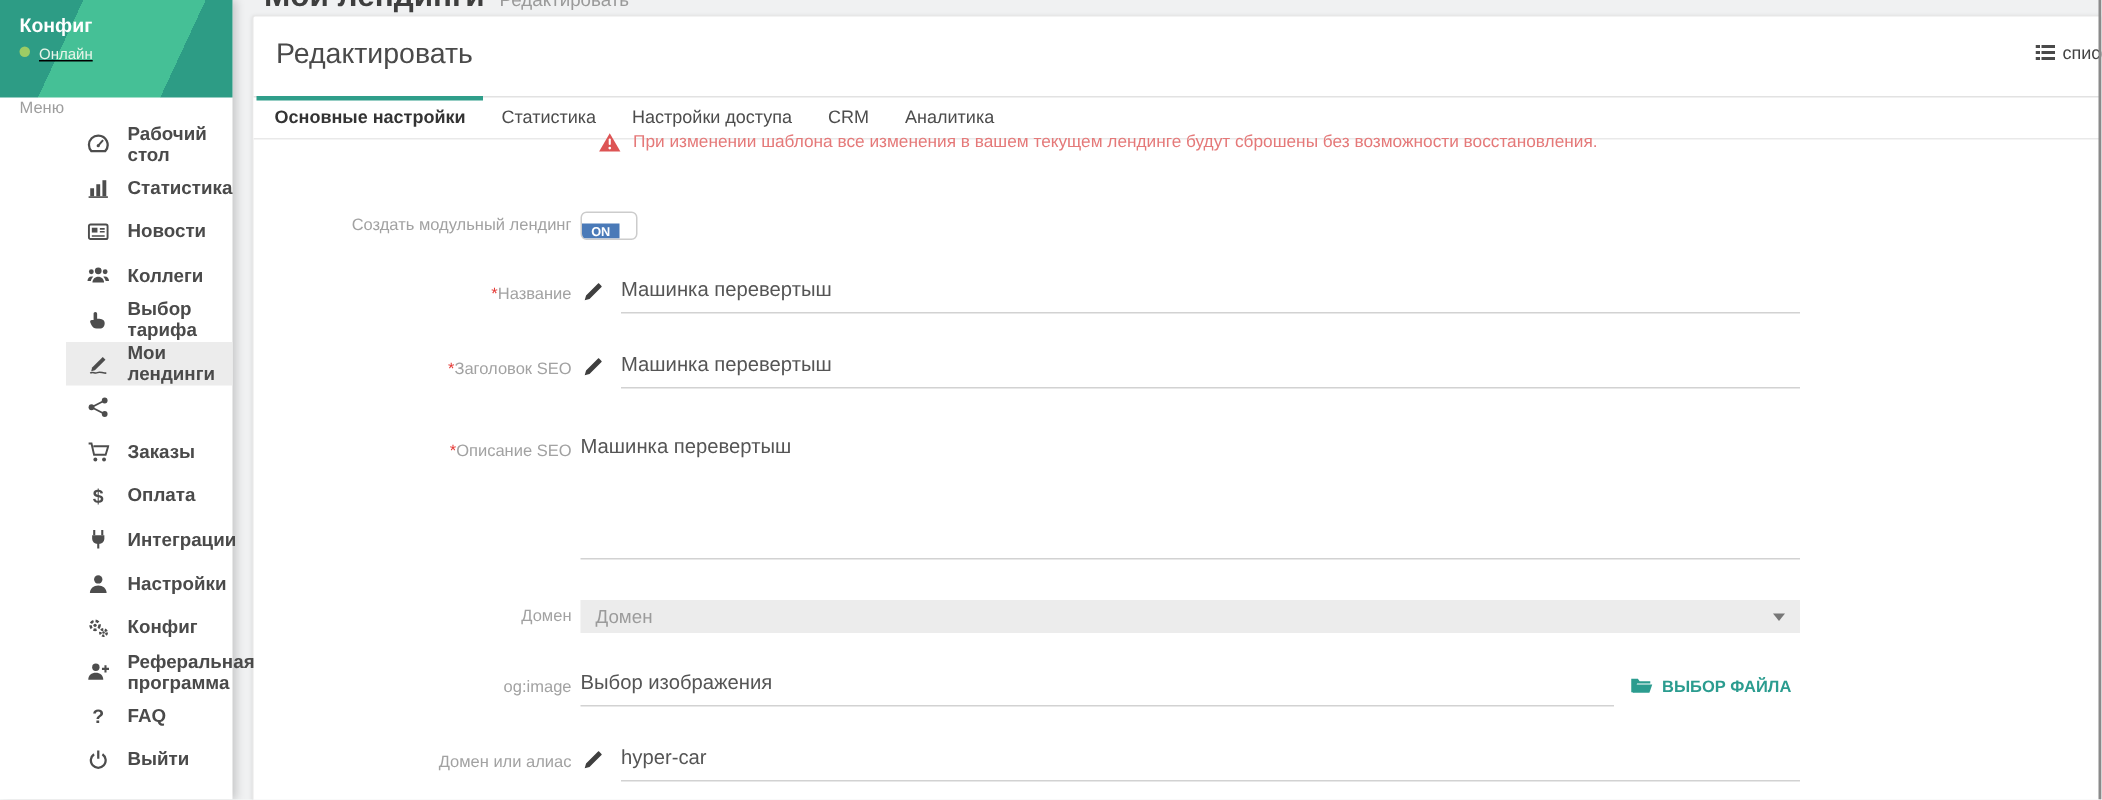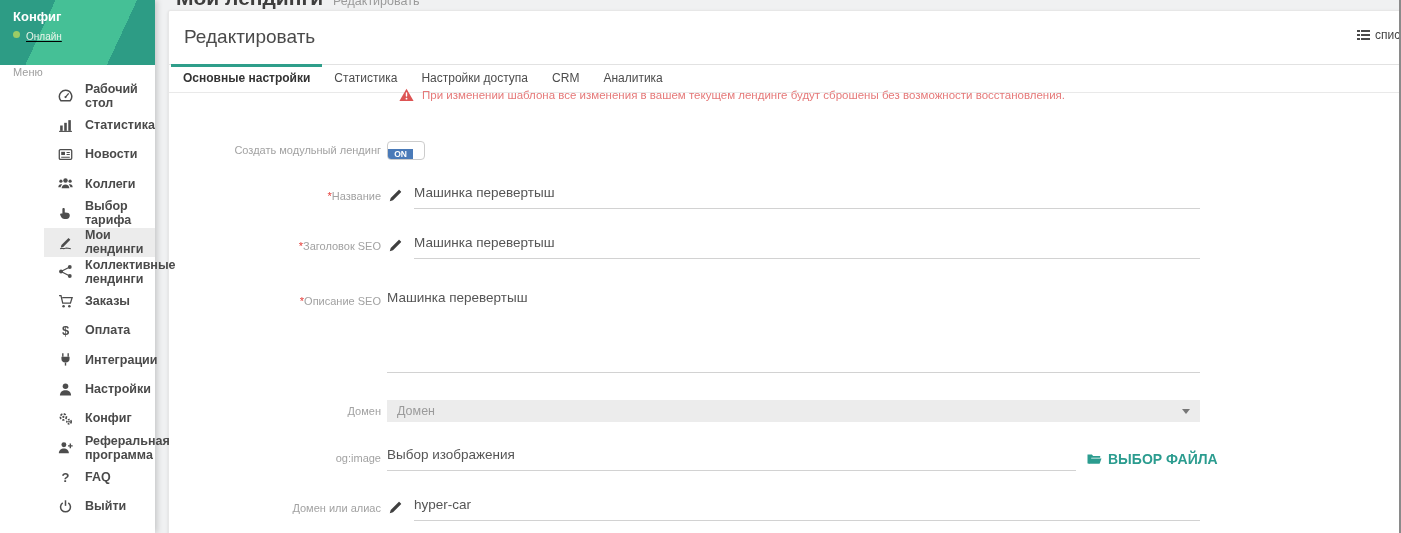--- a/index.html
+++ b/index.html
@@ -54,21 +54,21 @@
   .finput { flex:1; height:28px; padding-top:4px; font-size:13.5px; color:#555;
     border-bottom:1px solid #d2d2d2; cursor:text; }
   .ftextarea { flex:1; height:87px; padding-top:4px; font-size:13.5px; color:#555;
     border-bottom:1px solid #d2d2d2; cursor:text; }
   .fselect { width:100%; height:22px; background:#ececec; font-size:12.5px; color:#9b9b9b;
     line-height:22px; padding-left:10px; position:relative; cursor:pointer; }
   .caret { position:absolute; right:10px; top:9px; width:0; height:0;
     border-left:4px solid transparent; border-right:4px solid transparent; border-top:5px solid #777; }
   .finput.short { flex:none; width:689px; }
   .file-btn { position:absolute; left:700px; top:8px; display:flex; align-items:center; gap:6px;
-    color:#2b9c8f; font-size:14px; font-weight:bold; cursor:pointer; white-space:nowrap; }
+    color:#2b9c8f; font-size:11px; font-weight:bold; cursor:pointer; white-space:nowrap; }
 
   .toggle { width:38px; height:19px; border:1px solid #ccc; border-radius:4px; display:flex;
     overflow:hidden; background:#fff; cursor:pointer; margin-top:0;align-items:flex-end; }
   .toggle-on { width:25px; background:#4a7ab8; color:#fff; font-size:8.5px; font-weight:bold;
     display:flex; align-items:center; justify-content:center; }
   .toggle-handle { flex:1; background:#fdfdfd; border-left:1px solid #ddd; }
   .toggle-label-pad { padding-top:3px; }
 
   .screen-edge { position:absolute; right:0; top:0; width:2px; height:533px; background:#8a8a8a; z-index:9; }
 </style>
@@ -153,21 +153,20 @@
     </div>
     <div class="mi">
       <span class="ic">
           <svg width="15" height="15" viewBox="0 0 14 14" fill="currentColor">
             <circle cx="2.8" cy="7" r="1.8"></circle>
             <circle cx="11" cy="2.8" r="1.8"></circle>
             <circle cx="11" cy="11.2" r="1.8"></circle>
             <path d="M2.8 7L11 2.8M2.8 7l8.2 4.2" stroke="currentColor" stroke-width="1.2"></path>
           </svg>
         </span>
-      <span>Коллективные лендинги</span>
     </div>
     <div class="mi">
       <span class="ic">
           <svg width="15" height="15" viewBox="0 0 14 14">
             <path d="M1 1.5h1.8l1.6 7h7.2l1.6-5.2H4" fill="none" stroke="currentColor" stroke-width="1.2"></path>
             <circle cx="5.2" cy="11.5" r="1.2" fill="currentColor"></circle>
             <circle cx="10.6" cy="11.5" r="1.2" fill="currentColor"></circle>
           </svg>
         </span>
       <span>Заказы</span>

